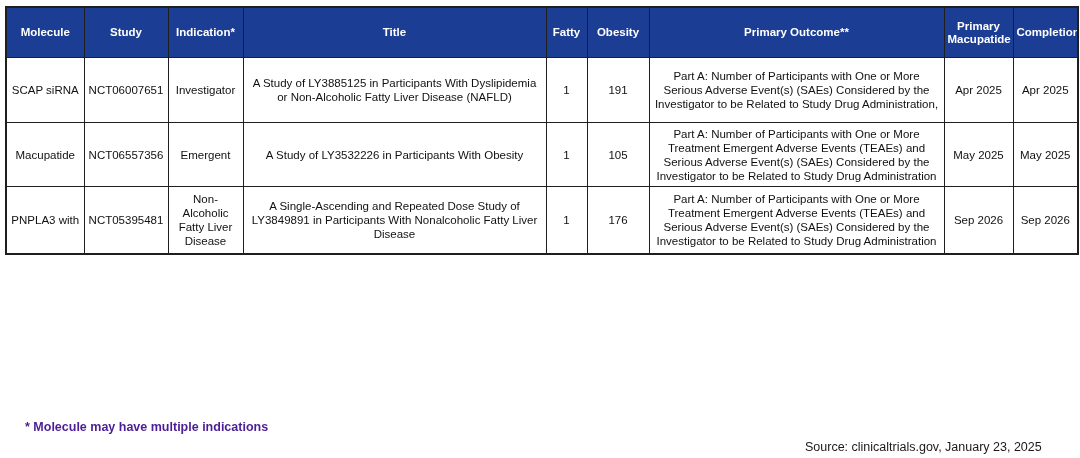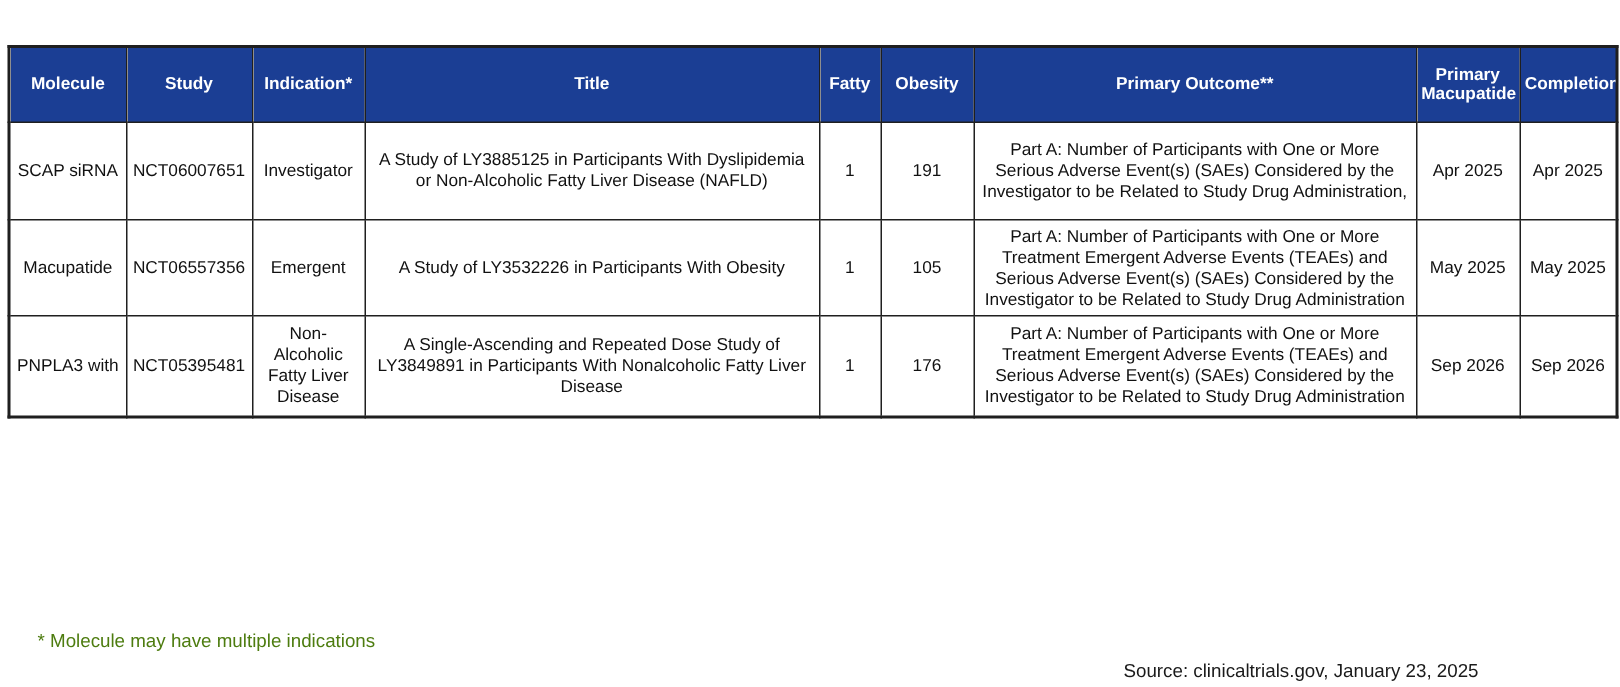--- a/index.html
+++ b/index.html
@@ -20,21 +20,20 @@
     background: #ffffff;
   }
   table.trials {
     position: absolute;
     left: 5px;
     top: 6px;
     width: 1072px;
     border-collapse: collapse;
     table-layout: fixed;
     border: 2px solid #1f1f1f;
-    margin-top: 24px;
   }
   table.trials th, table.trials td {
     border: 1.5px solid #1f1f1f;
     text-align: center;
     vertical-align: middle;
     padding: 1px 3px;
     overflow: hidden;
   }
   table.trials th {
     background: #1B3E94;
@@ -55,28 +54,28 @@
     line-height: 14px;
   }
   tr.r0 td { height: 62px; }
   tr.r1 td { height: 61px; }
   tr.r2 td { height: 64px; }
   .footnotes {
     position: absolute;
     left: 25px;
     top: 419px;
     font-size: 12.5px;
-    font-weight: normal;
-    color: #4d7c0f;
+    font-weight: bold;
+    color: #4c1d95;
     line-height: 16px;
     white-space: nowrap;
   }
   .source {
     position: absolute;
-    left: 749px;
+    left: 805px;
     top: 440px;
     font-size: 12.5px;
     color: #1a1a1a;
     white-space: nowrap;
     text-align: center;
   }
 </style>
 </head>
 <body>
 

